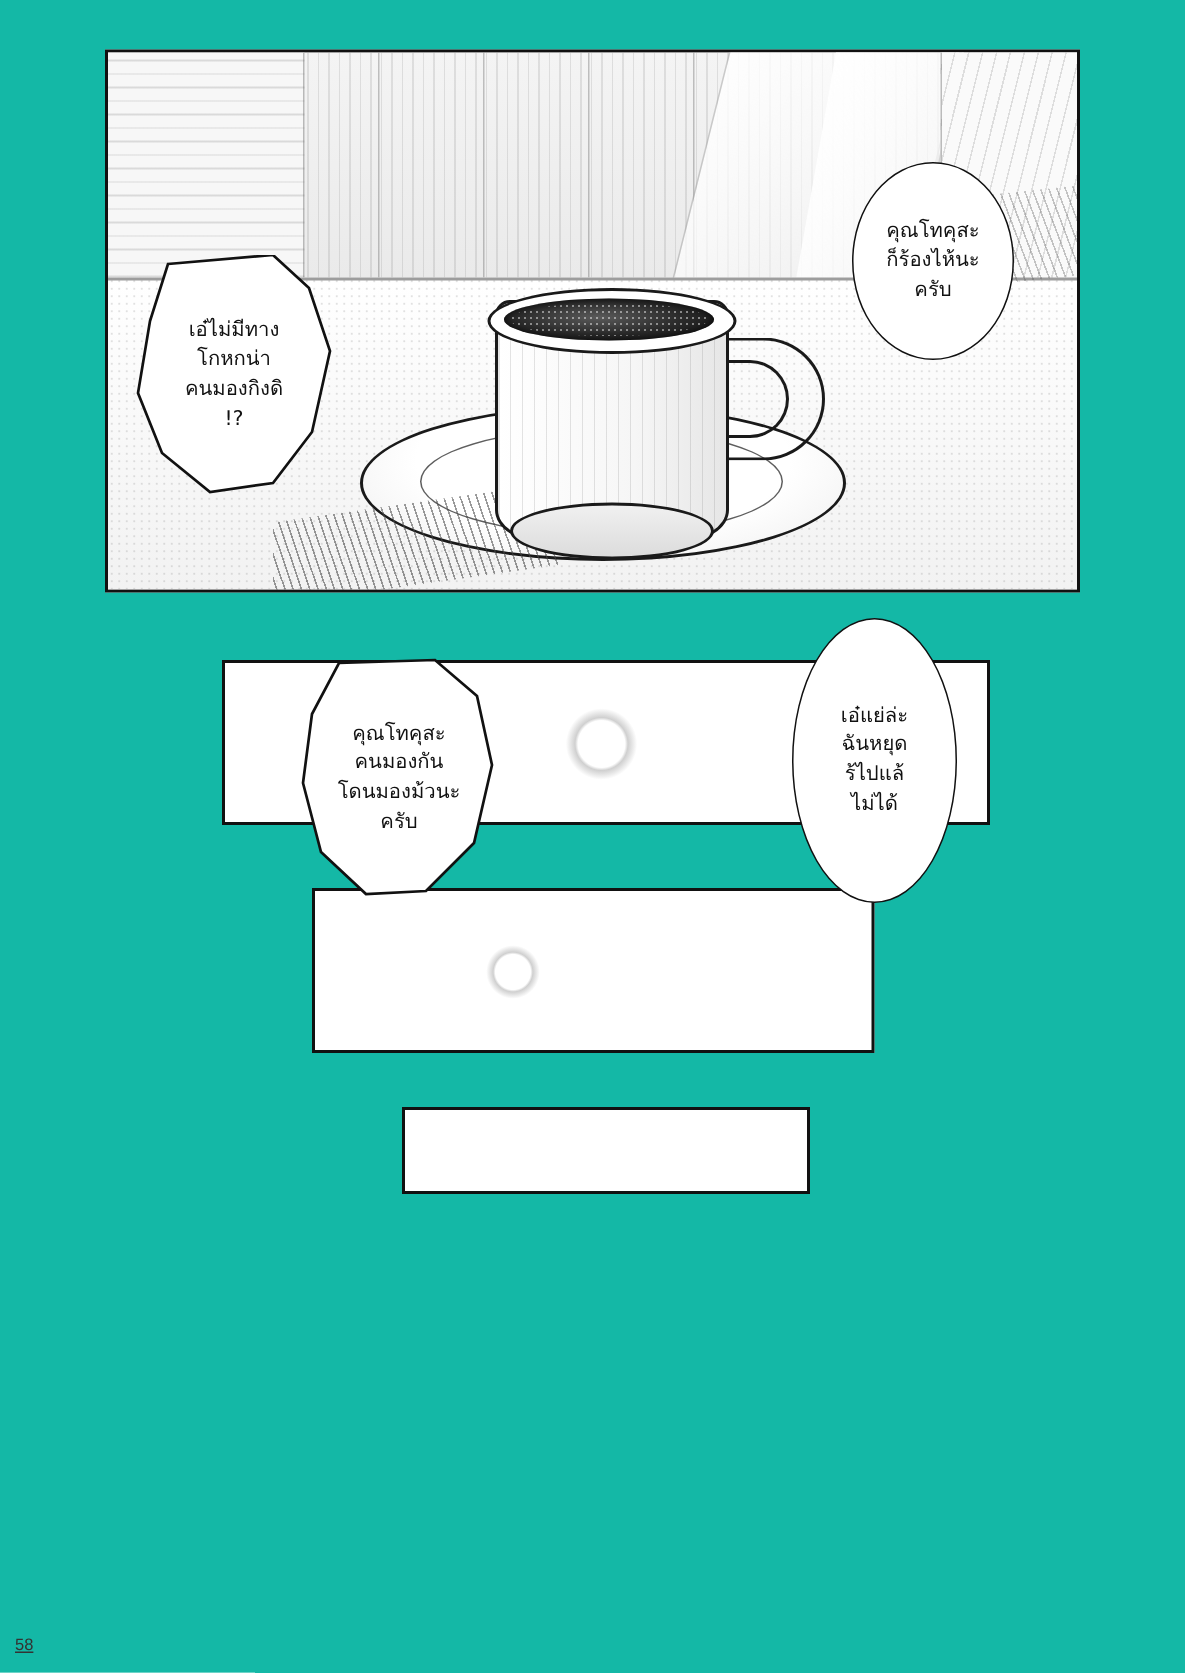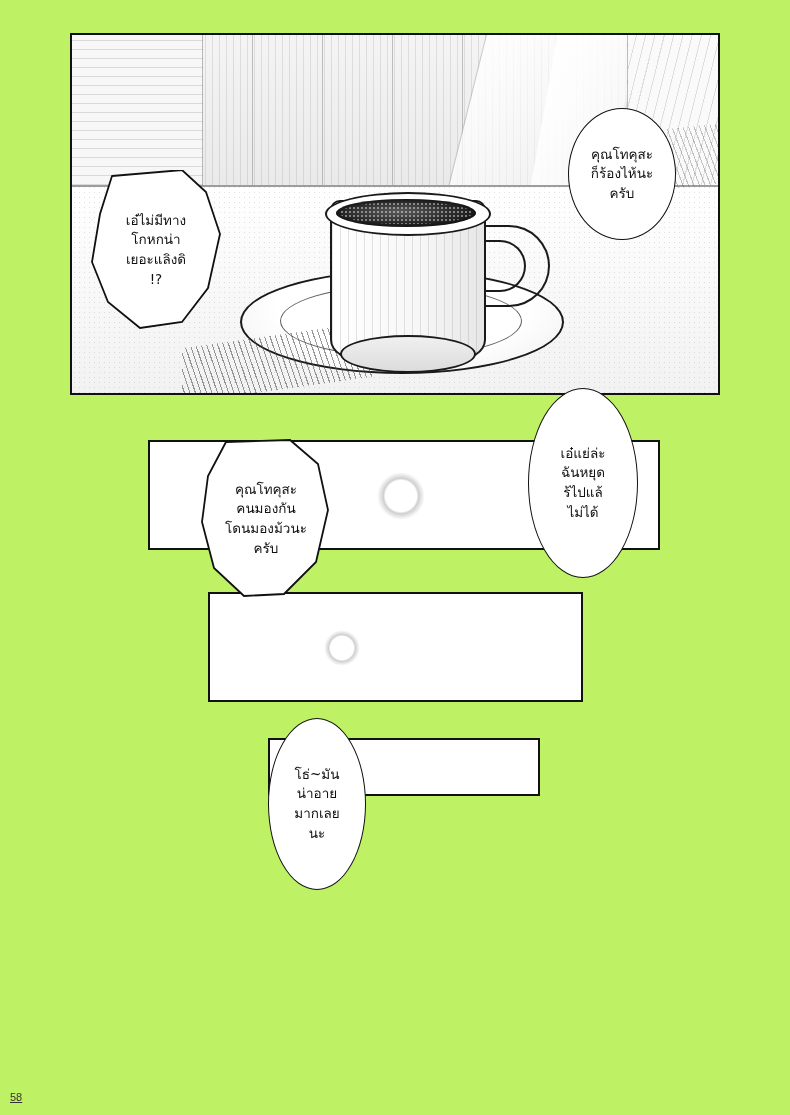--- a/index.html
+++ b/index.html
@@ -13,21 +13,21 @@
     position: relative;
     font-family: "DejaVu Sans", sans-serif;
     overflow: hidden;
   }
 
   .page {
     position: absolute;
     left: 0; top: 0;
     width: 790px;
     height: 1115px;
-    background: #bef264;
+    background: #14b8a6;
   }
 
   
   .panel1 {
     position: absolute;
     left: 70px;
     top: 33px;
     width: 650px;
     height: 362px;
     border: 2px solid #111;
@@ -240,21 +240,21 @@
     display: flex; flex-direction: column;
     align-items: center; justify-content: center;
     text-align: center;
     font-size: 13.5px;
     line-height: 1.45;
     color: #111;
   }
   .poly-text span { display: block; white-space: nowrap; }
 
   .b-topright { left: 568px; top: 108px; width: 108px; height: 132px; }
-  .b-right2   { left: 528px; top: 388px; width: 110px; height: 190px; }
+  .b-right2   { left: 528px; top: 412px; width: 110px; height: 190px; }
   .b-low4     { left: 268px; top: 718px; width: 98px; height: 172px; }
 
   
   .page-number {
     position: absolute;
     left: 10px; bottom: 12px;
     font-size: 11px;
     color: #333;
     font-family: "Liberation Sans", sans-serif;
     text-decoration: underline;
@@ -307,21 +307,21 @@
     <span>ครับ</span>
   </div>
 
   <div class="poly-wrap" style="left:86px; top:170px; width:140px; height:160px;">
     <svg width="140" height="160" viewBox="0 0 140 160">
       <polygon points="26,6 96,0 120,22 134,64 122,118 96,152 54,158 22,132 6,92 14,44" fill="#ffffff" stroke="#111111" stroke-width="1.8"></polygon>
     </svg>
     <div class="poly-text">
       <span>เอ๋ไม่มีทาง</span>
       <span>โกหกน่า</span>
-      <span>เยอะแลิงดิ</span>
+      <span>คนมองกิงดิ</span>
       <span>!?</span>
     </div>
   </div>
 
   <div class="poly-wrap" style="left:196px; top:438px; width:140px; height:162px;">
     <svg width="140" height="162" viewBox="0 0 140 162">
       <polygon points="30,4 94,2 122,26 132,72 120,124 88,156 48,158 18,130 6,84 12,38" fill="#ffffff" stroke="#111111" stroke-width="1.8"></polygon>
     </svg>
     <div class="poly-text">
       <span>คุณโทคุสะ</span>
@@ -332,22 +332,16 @@
   </div>
 
   <div class="balloon oval b-right2">
     <span>เอ๋แย่ล่ะ</span>
     <span>ฉันหยุด</span>
     <span>ร้ไปแล้</span>
     <span>ไม่ได้</span>
   </div>
 
 
-  <div class="balloon oval b-low4">
-    <span>โธ่~มัน</span>
-    <span>น่าอาย</span>
-    <span>มากเลย</span>
-    <span>นะ</span>
-  </div>
 
   <div class="page-number">58</div>
 
 </div>
 
 </body></html>

